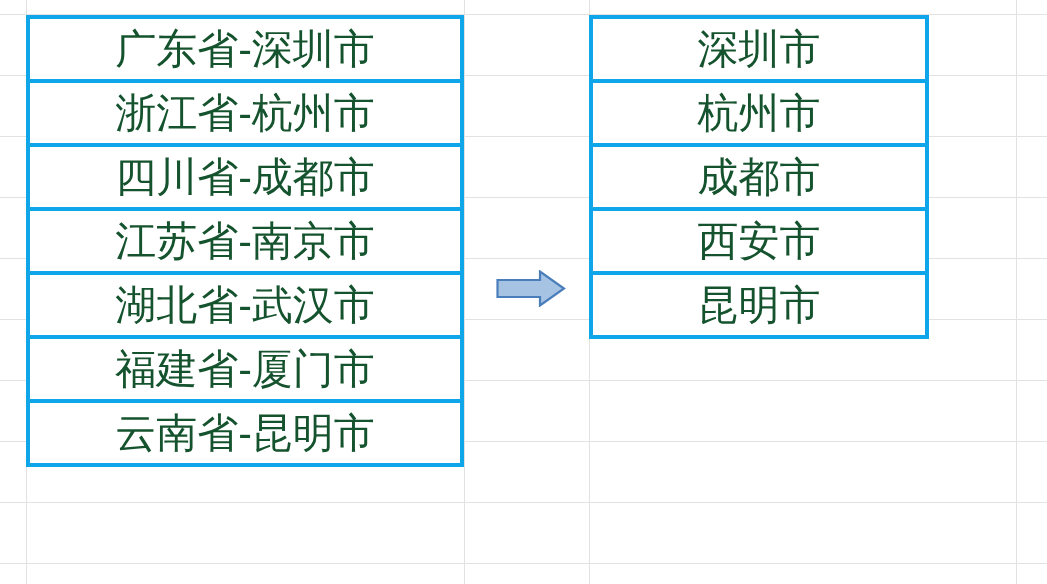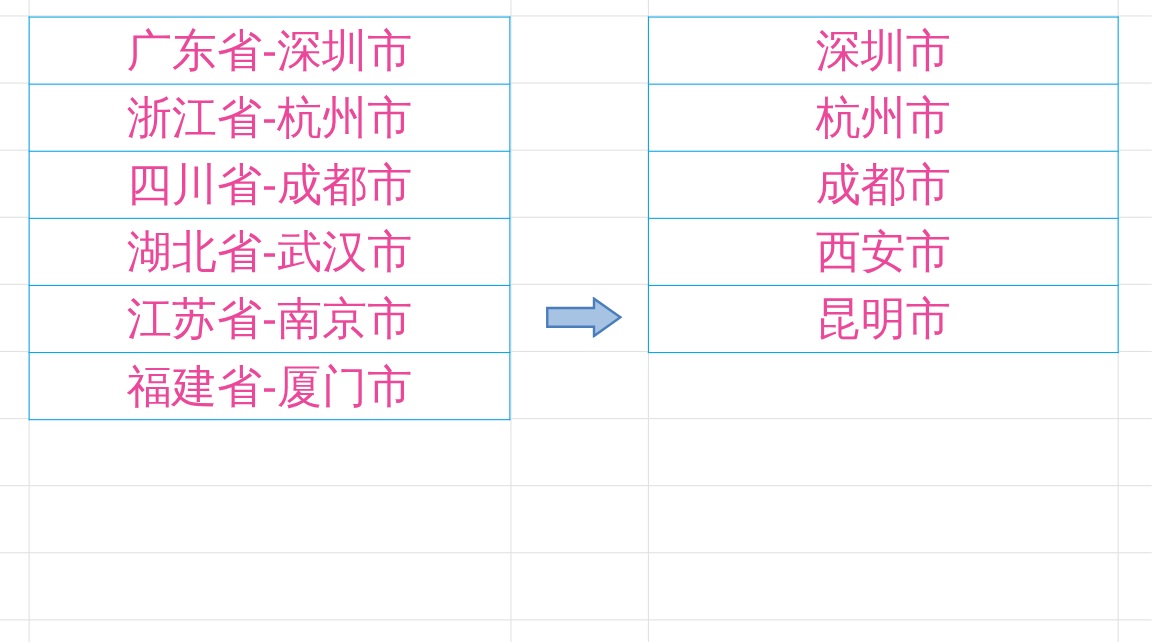--- a/index.html
+++ b/index.html
@@ -39,35 +39,35 @@
   }
 
   
   .xl-table {
     position: absolute;
     border-collapse: collapse;
     table-layout: fixed;
     background: #FFFFFF;
   }
   .xl-table td {
-    border: 1px solid #0ea5e9;
+    border: 4px solid #0ea5e9;
     text-align: center;
     vertical-align: middle;
     height: 60px;
     padding: 0;
     font-size: 41px;
     line-height: 1;
-    color: #ec4899;
+    color: #14532d;
     font-weight: 400;
     white-space: nowrap;
     letter-spacing: 0px;
   }
 
   #table-left  { left: 26px;  top: 15px; width: 438px; }
-  #table-right { left: 589px; top: 15px; width: 428px; }
+  #table-right { left: 589px; top: 15px; width: 340px; }
 
   
   #arrow-shape {
     position: absolute;
     left: 496px;
     top: 270px;
     width: 70px;
     height: 37px;
   }
 </style>
@@ -97,27 +97,30 @@
     <tr>
         <td>广东省-深圳市</td>
       </tr>
     <tr>
         <td>浙江省-杭州市</td>
       </tr>
     <tr>
         <td>四川省-成都市</td>
       </tr>
     <tr>
+        <td>江苏省-南京市</td>
+      </tr>
+    <tr>
         <td>湖北省-武汉市</td>
       </tr>
     <tr>
-        <td>江苏省-南京市</td>
+        <td>福建省-厦门市</td>
       </tr>
     <tr>
-        <td>福建省-厦门市</td>
+        <td>云南省-昆明市</td>
       </tr>
   </tbody>
 </table>
 
 <svg id="arrow-shape" viewBox="0 0 70 37">
   <polygon points="1.5,10 44,10 44,1.5 68,18.5 44,35.5 44,27 1.5,27" fill="#A7C3E4" stroke="#4A7EBB" stroke-width="2.2" stroke-linejoin="miter"></polygon>
 </svg>
 
 <table class="xl-table" id="table-right">
   <tbody>

